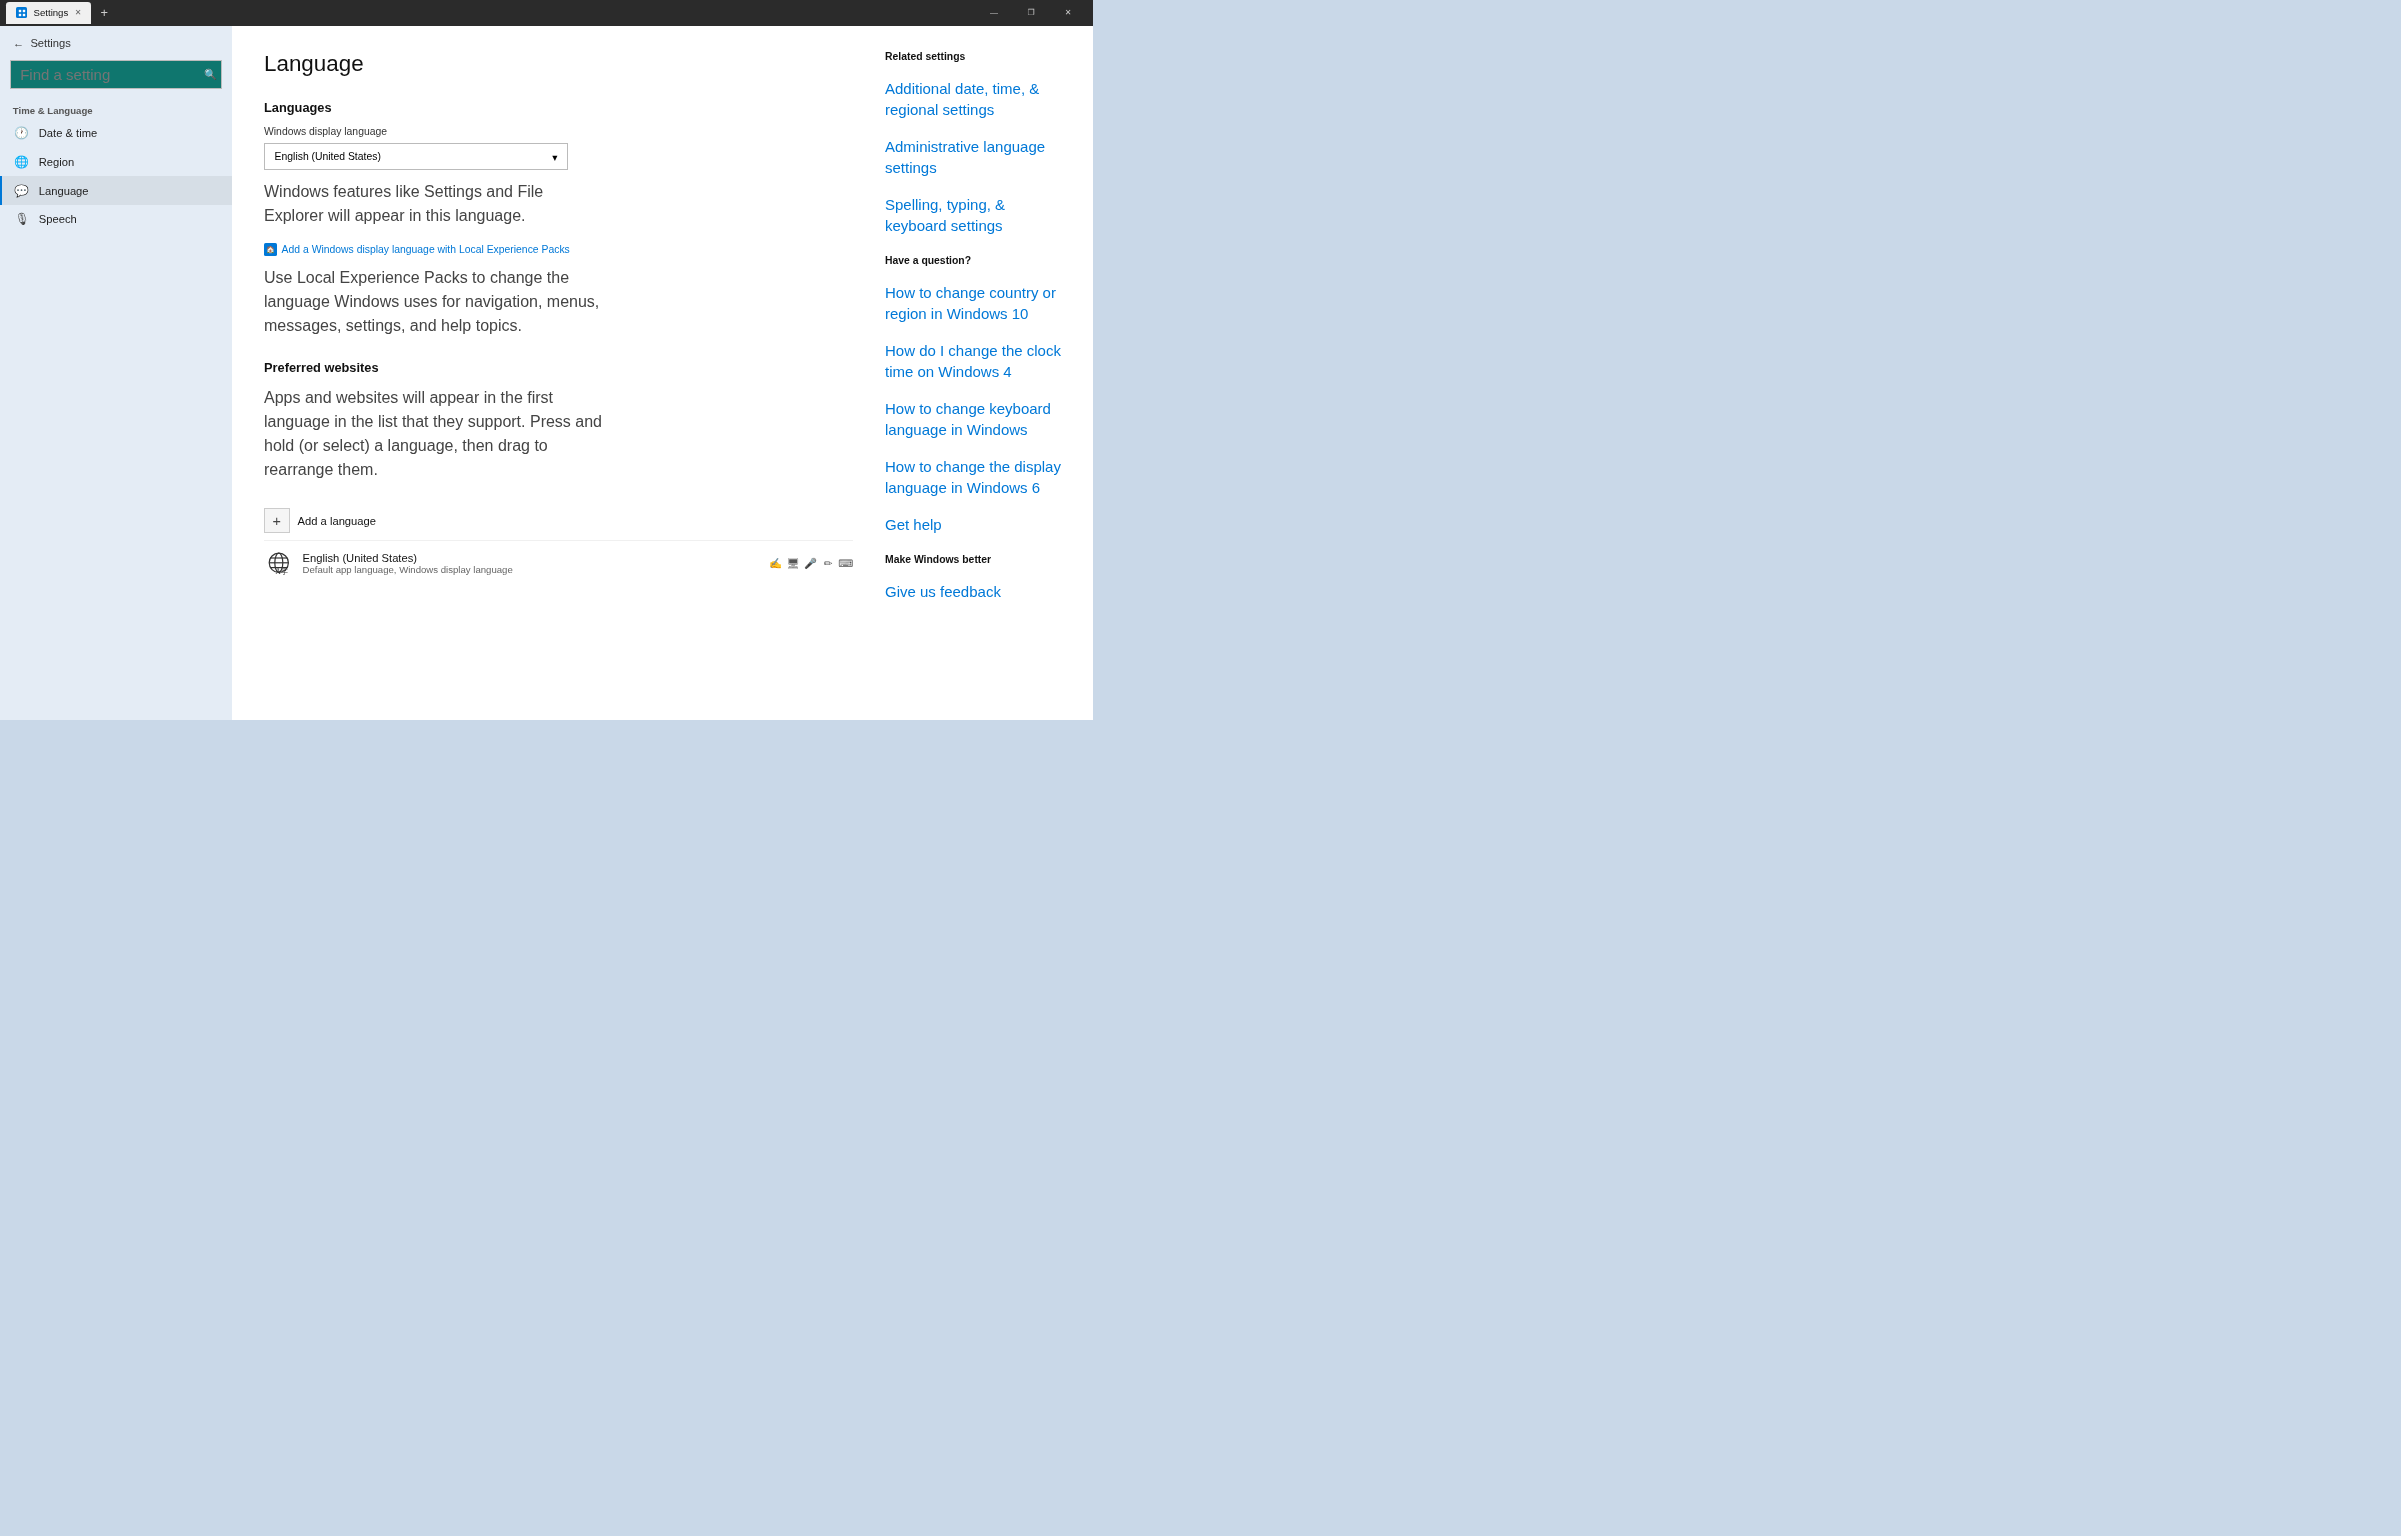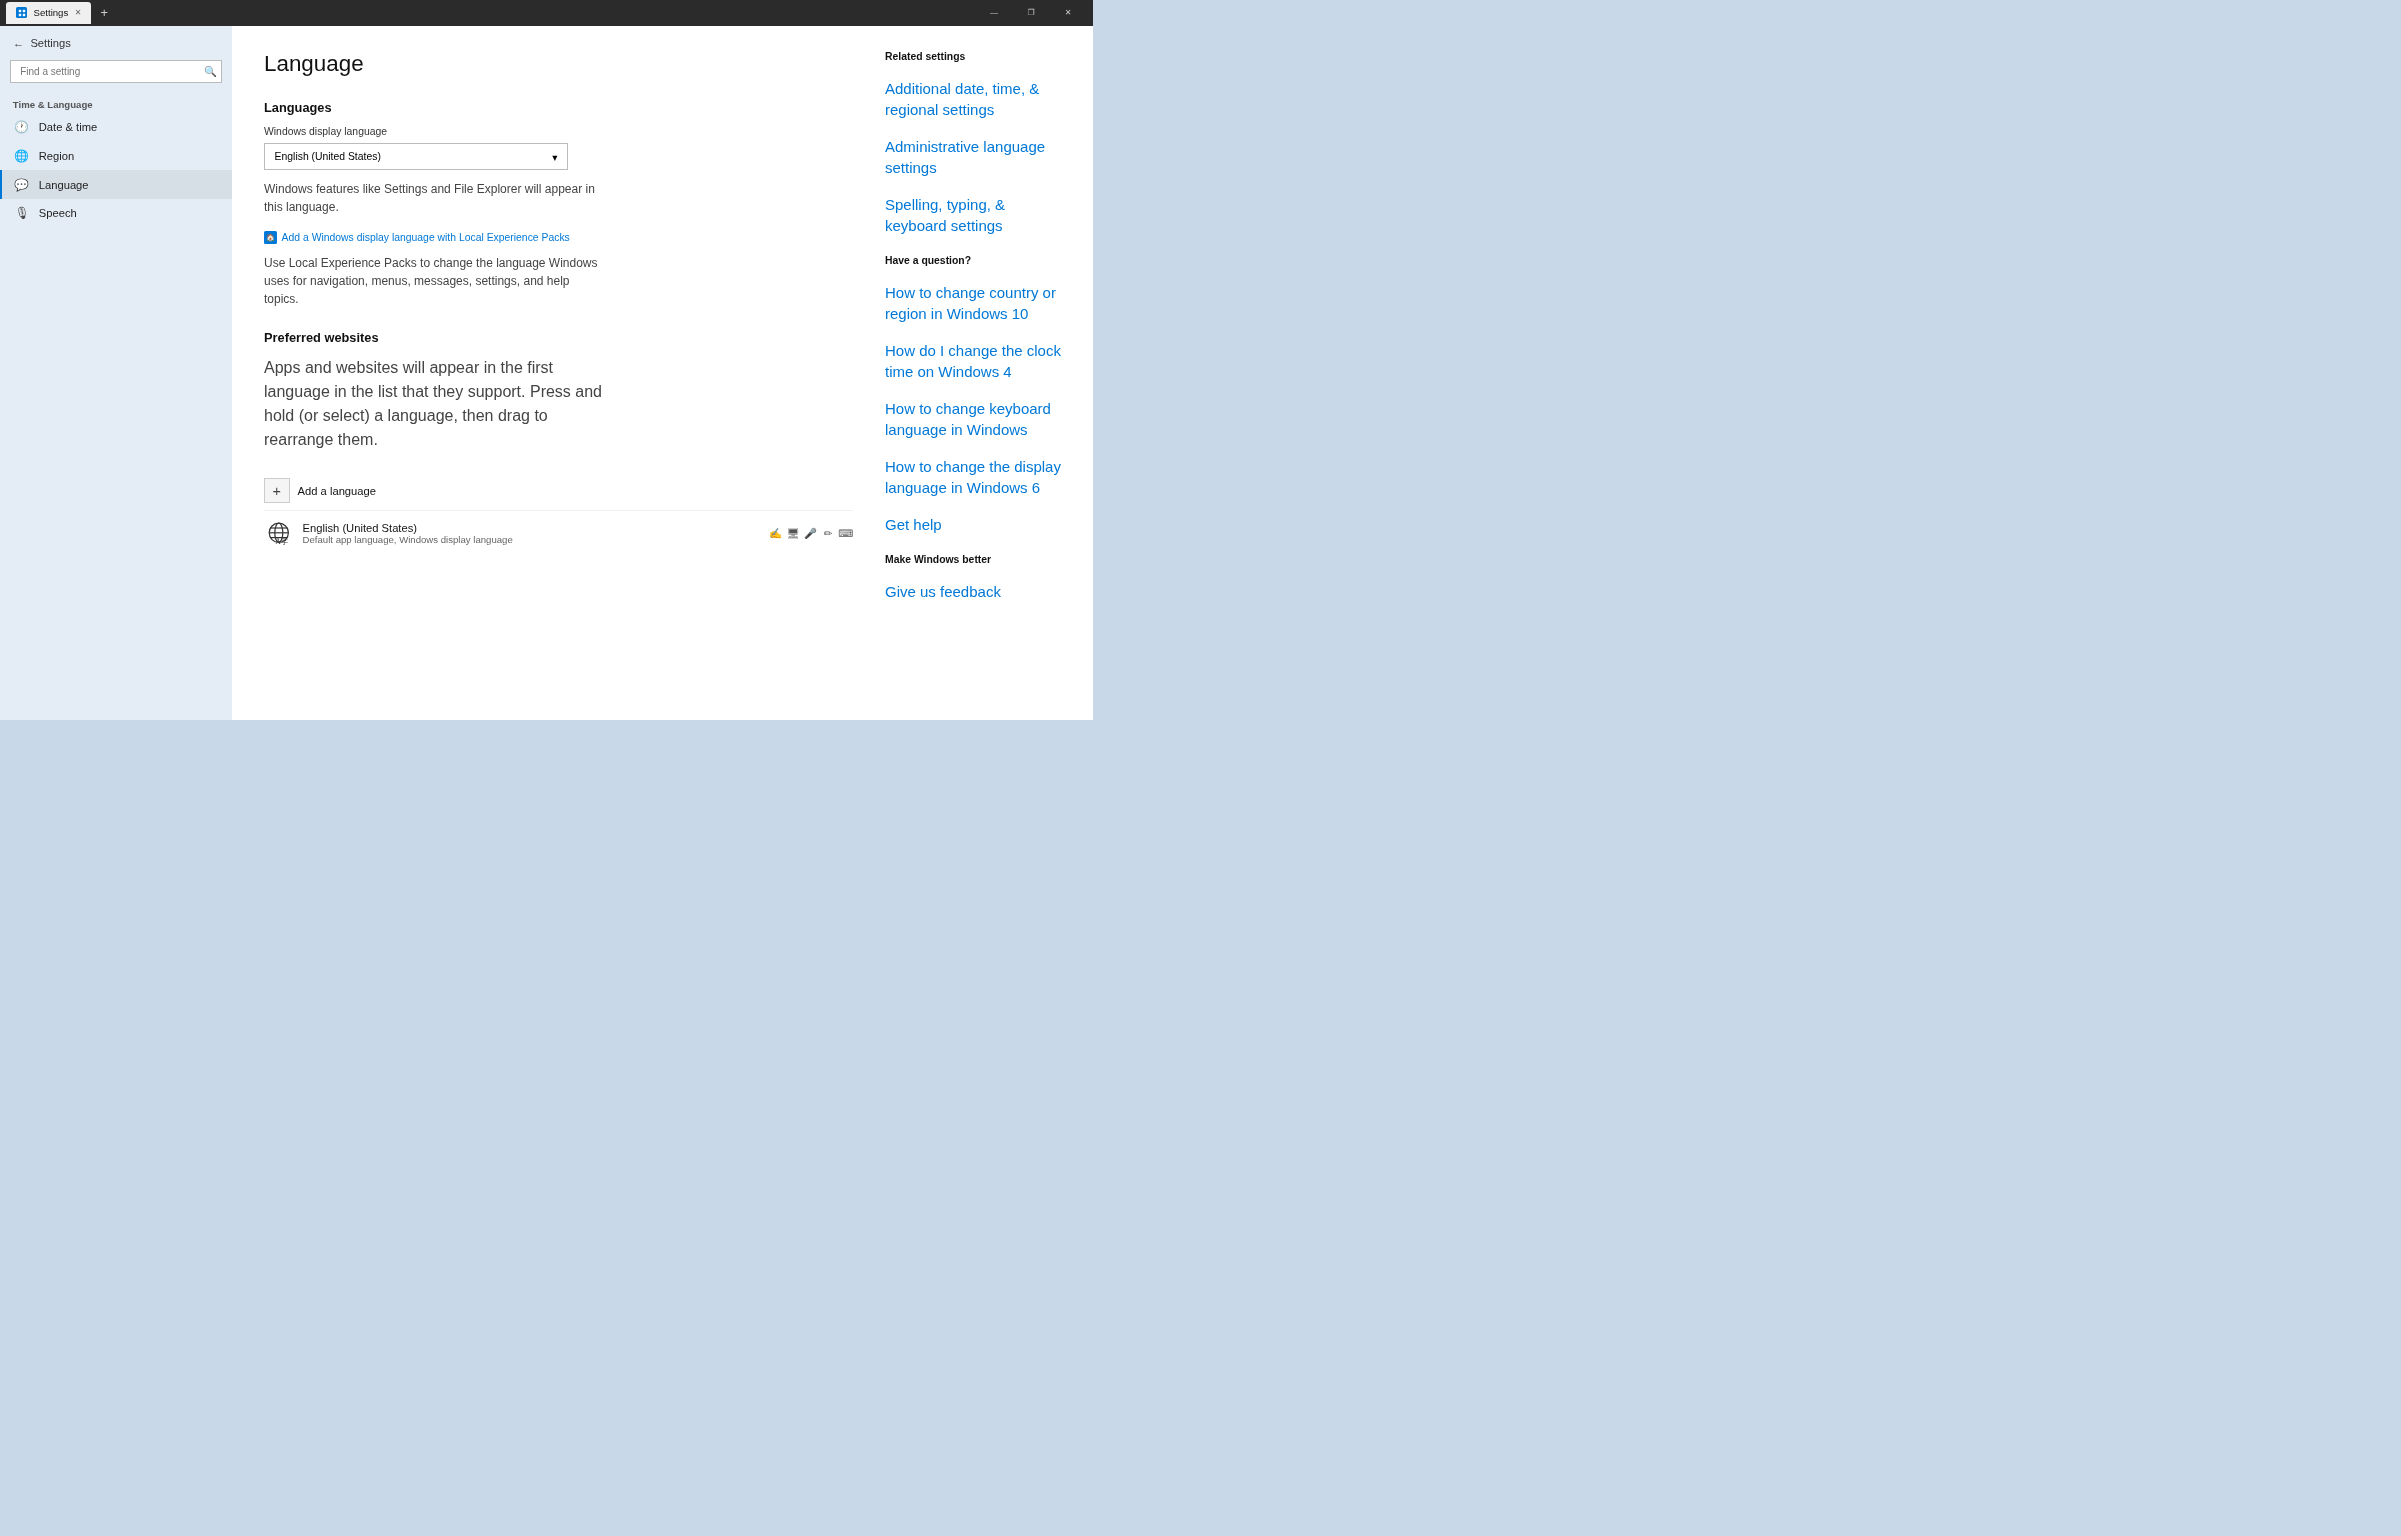--- a/index.html
+++ b/index.html
@@ -106,22 +106,22 @@
       margin-bottom: 3.2px;
     }
     .search-bar {
       margin: 3.2px 9.6px 9.6px 9.6px;
       position: relative;
     }
     .search-bar input {
       width: 100%;
       padding: 4.8px 25.6px 4.8px 9.6px;
       border: 0.8px solid #bbb;
-      background: #ffffff;
-      font-size: 10px;
+      background: #0f766e;
+      font-size: 15px;
       outline: none;
     }
     .search-icon-btn {
       position: absolute;
       right: 4.8px;
       top: 50%;
       transform: translateY(-50%);
       background: none;
       border: none;
       cursor: pointer;
@@ -203,21 +203,21 @@
       background: white;
       font-size: 10.4px;
       display: flex;
       align-items: center;
       justify-content: space-between;
       cursor: pointer;
       margin-bottom: 9.6px;
     }
 
     .description-text {
-      font-size: 12px;
+      font-size: 16px;
       color: #444;
       margin-bottom: 12.8px;
       max-width: 336px;
       line-height: 1.5;
     }
 
     .link-blue {
       color: #0078d7;
       text-decoration: none;
       font-size: 10.4px;

